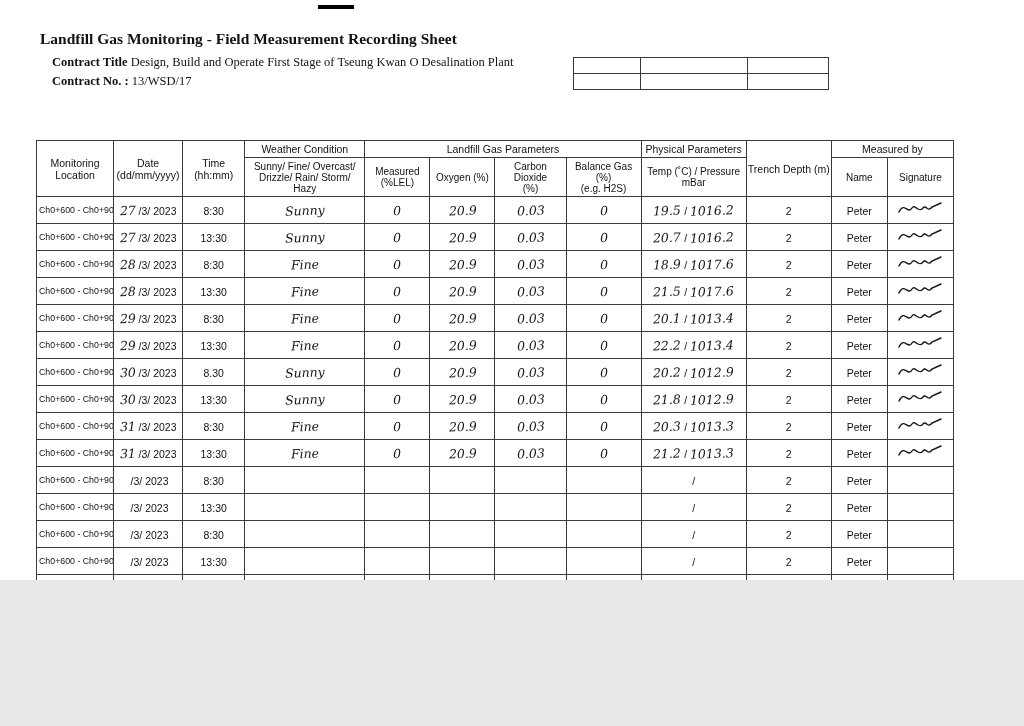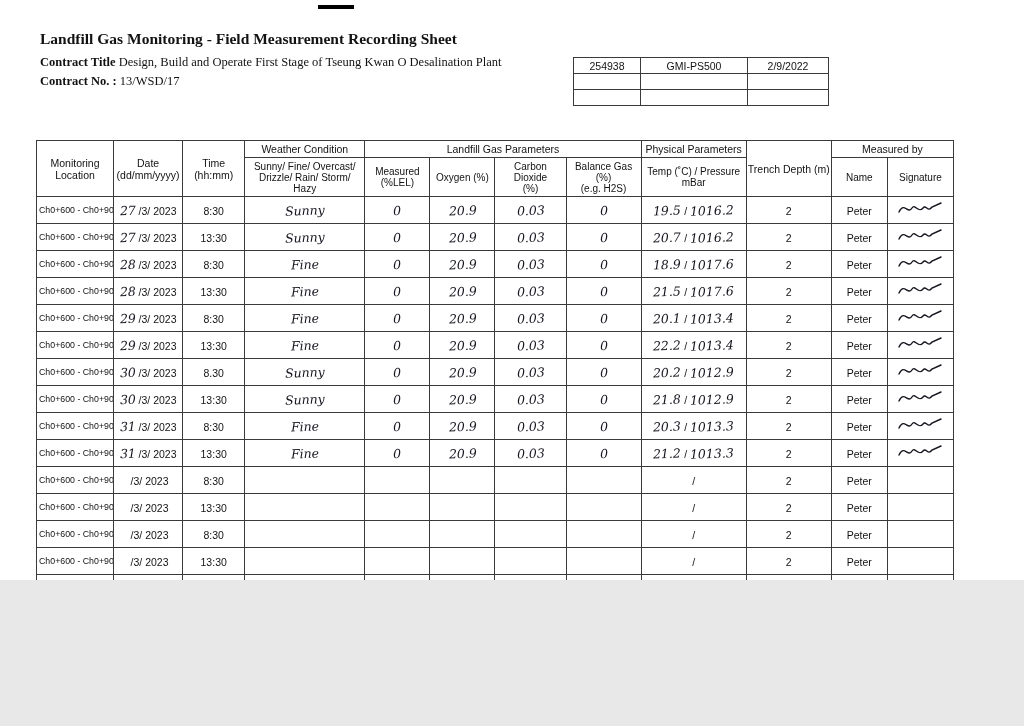--- a/index.html
+++ b/index.html
@@ -2,21 +2,21 @@
 <html><head>
 <meta charset="utf-8">
 <style>
   html,body{margin:0;padding:0;background:#e8e8e8;}
   .page{position:relative;width:1024px;height:580px;background:#ffffff;overflow:hidden;
         font-family:"Liberation Sans",sans-serif;color:#121212;}
   .artifact{position:absolute;left:318px;top:5px;width:36px;height:4px;background:#000;}
 
   .title{position:absolute;left:40px;top:30px;font-family:"Liberation Serif",serif;
          font-weight:bold;font-size:15.5px;}
-  .contract-line{position:absolute;left:40px;font-family:"Liberation Serif",serif;font-size:12.5px;}
+  .contract-line{position:absolute;left:52px;font-family:"Liberation Serif",serif;font-size:12.5px;}
   .c1{top:55px;} .c2{top:74px;}
   .blabel{font-weight:bold;}
 
   table{border-collapse:collapse;}
   th,td{border:1px solid #3a3a3a;}
 
   .equip{position:absolute;left:573px;top:57px;table-layout:fixed;}
   .equip th,.equip td{height:15px;font-size:10.5px;font-weight:normal;text-align:center;
          padding:0 2px;overflow:hidden;white-space:nowrap;}
 
@@ -54,25 +54,20 @@
 
   <div class="contract-line c2"><span class="blabel">Contract No. :</span><span> 13/WSD/17</span></div>
 
   <table class="equip">
     <colgroup>
         <col style="width:67px">
         <col style="width:107px">
         <col style="width:81px">
       </colgroup>
     <tbody>
-    <tr>
-      <td>254938</td>
-      <td>GMI-PS500</td>
-      <td>2/9/2022</td>
-    </tr>
     <tr>
           <td></td>
           <td></td>
           <td></td>
         </tr>
     <tr>
           <td></td>
           <td></td>
           <td></td>
         </tr>

